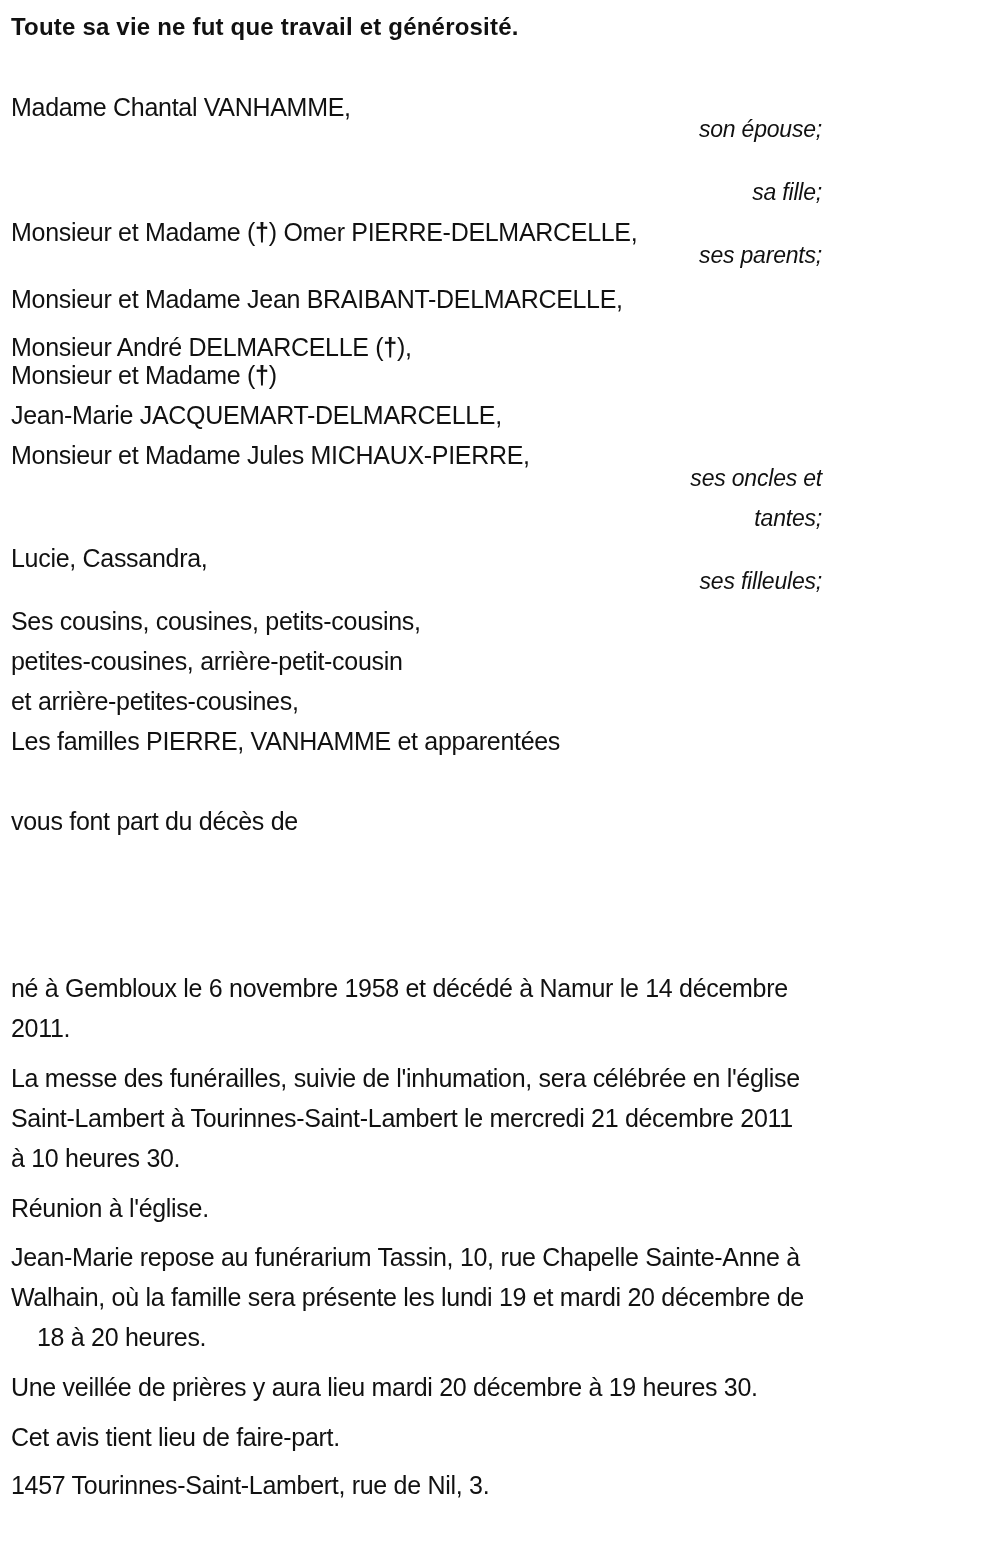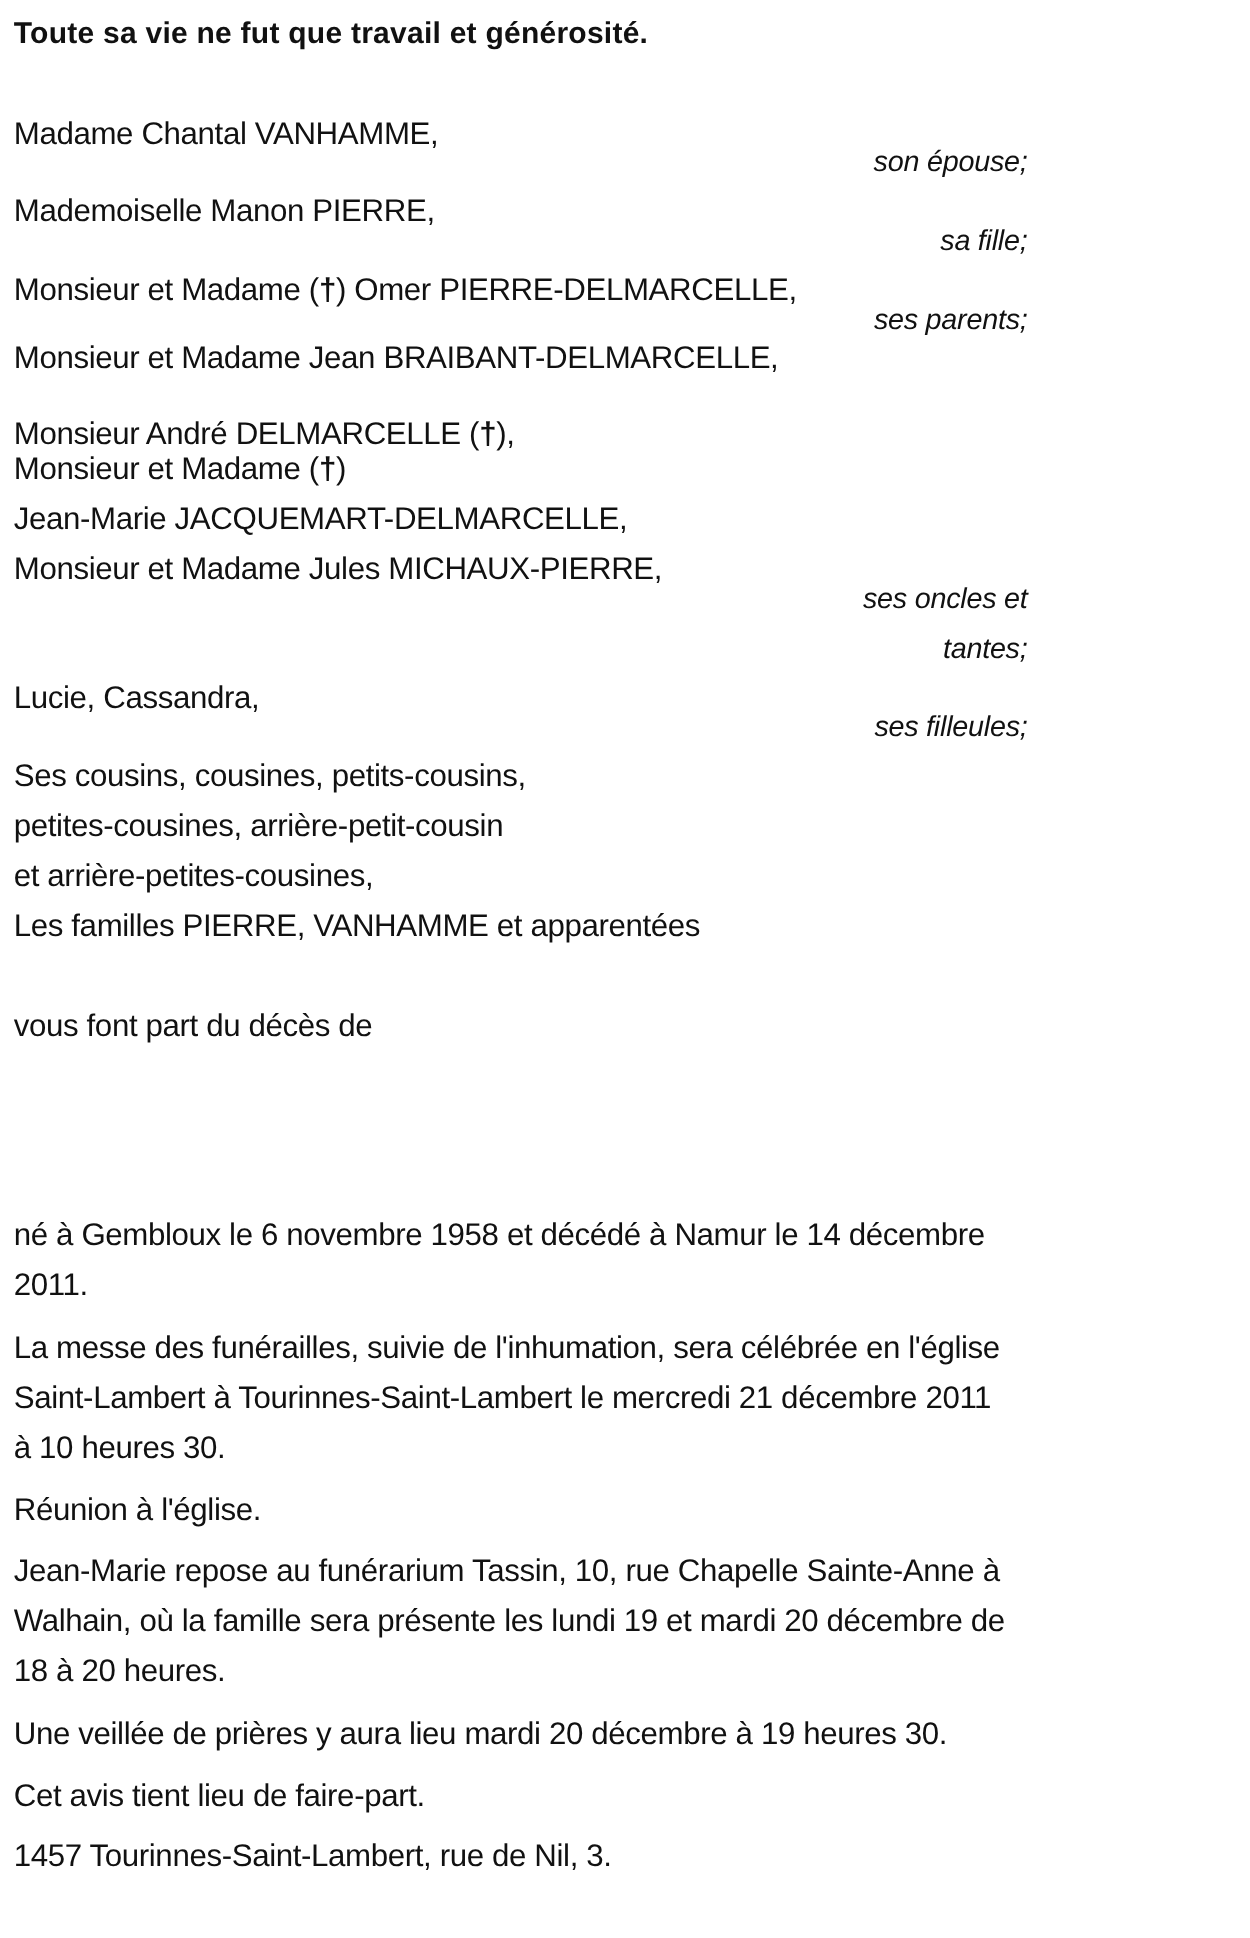--- a/index.html
+++ b/index.html
@@ -66,29 +66,28 @@
 </head>
 <body>
 
 <div class="page">
 
   <div class="motto">Toute sa vie ne fut que travail et générosité.</div>
 
   <div class="line" style="top:92px;">Madame Chantal VANHAMME,</div>
   <div class="relation" style="top:114px;">son épouse;</div>
 
-  <div class="line" style="top:154px;">Mademoiselle Manon PIERRE,</div>
   <div class="relation" style="top:177px;">sa fille;</div>
 
   <div class="line" style="top:217px;">
     <span>Monsieur et Madame (</span><span class="cross">†</span><span>) Omer PIERRE-DELMARCELLE,</span>
   </div>
   <div class="relation" style="top:240px;">ses parents;</div>
 
-  <div class="line" style="top:271px;">Monsieur et Madame Jean BRAIBANT-DELMARCELLE,</div>
+  <div class="line" style="top:284px;">Monsieur et Madame Jean BRAIBANT-DELMARCELLE,</div>
   <div class="line" style="top:320px;margin-top:12px;">
     <span>Monsieur André DELMARCELLE (</span><span class="cross">†</span><span>),</span>
   </div>
   <div class="line" style="top:360px;">
     <span>Monsieur et Madame (</span><span class="cross">†</span><span>)</span>
   </div>
   <div class="line" style="top:400px;">Jean-Marie JACQUEMART-DELMARCELLE,</div>
   <div class="line" style="top:440px;">Monsieur et Madame Jules MICHAUX-PIERRE,</div>
   <div class="relation" style="top:463px;">ses oncles et</div>
   <div class="relation" style="top:503px;">tantes;</div>
@@ -108,21 +107,21 @@
   <div class="line" style="top:1013px;">2011.</div>
 
   <div class="line" style="top:1063px;">La messe des funérailles, suivie de l'inhumation, sera célébrée en l'église</div>
   <div class="line" style="top:1103px;">Saint-Lambert à Tourinnes-Saint-Lambert le mercredi 21 décembre 2011</div>
   <div class="line" style="top:1143px;">à 10 heures 30.</div>
 
   <div class="line" style="top:1193px;">Réunion à l'église.</div>
 
   <div class="line" style="top:1242px;">Jean-Marie repose au funérarium Tassin, 10, rue Chapelle Sainte-Anne à</div>
   <div class="line" style="top:1282px;">Walhain, où la famille sera présente les lundi 19 et mardi 20 décembre de</div>
-  <div class="line" style="top:1322px;">18 à 20 heures.</div>
+  <div class="line" style="top:1322px;margin-left:26px;">18 à 20 heures.</div>
 
   <div class="line" style="top:1372px;">Une veillée de prières y aura lieu mardi 20 décembre à 19 heures 30.</div>
 
   <div class="line" style="top:1422px;">Cet avis tient lieu de faire-part.</div>
 
   <div class="line" style="top:1470px;">1457 Tourinnes-Saint-Lambert, rue de Nil, 3.</div>
 
 </div>
 
 </body></html>

